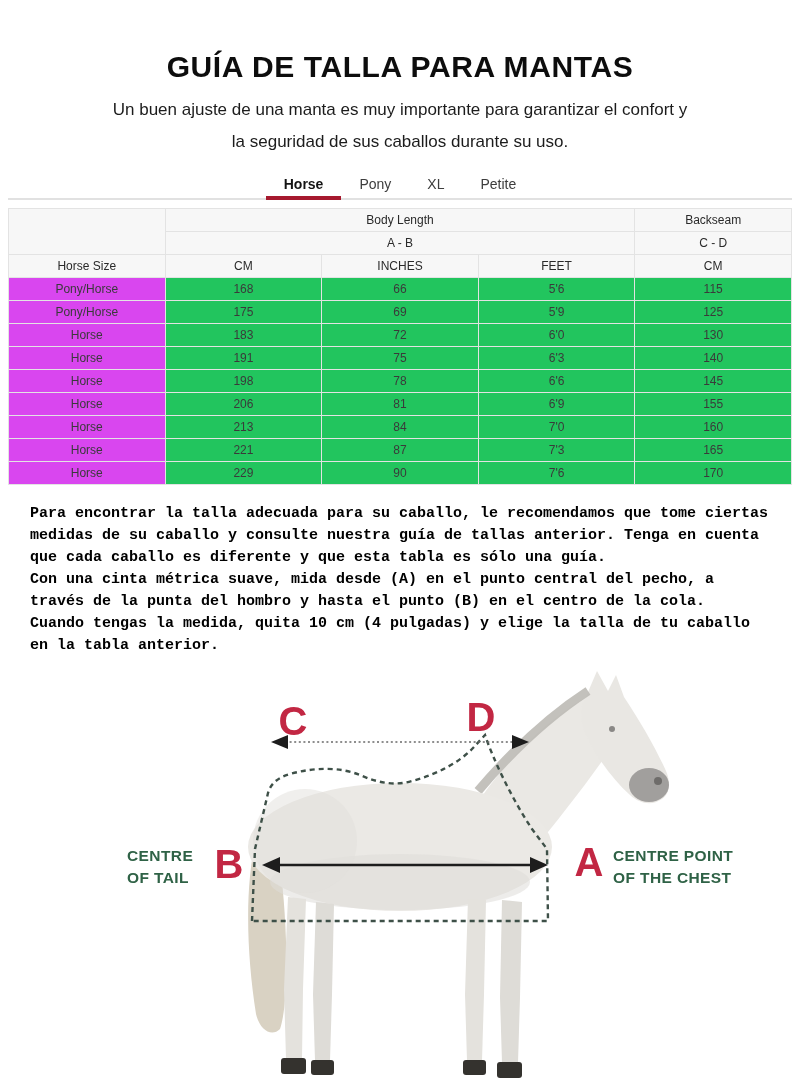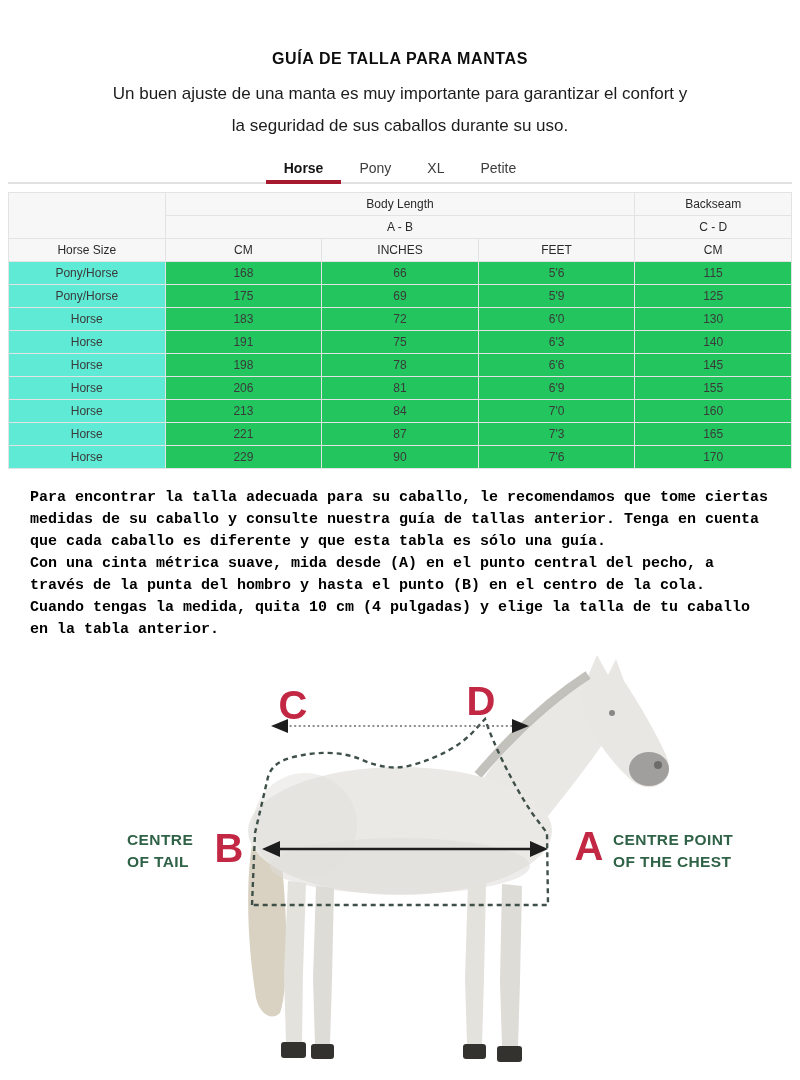--- a/index.html
+++ b/index.html
@@ -7,21 +7,21 @@
   body {
     width:800px; height:1080px;
     font-family:"Liberation Sans", sans-serif;
     color:#1a1a1a;
   }
   .page { width:800px; height:1080px; overflow:hidden; background:#fff; }
 
   
   .title {
     margin:50px 0 10px; text-align:center;
-    font-size:16px; font-weight:bold; letter-spacing:.6px; color:#0d0d0d;
+    font-size:30px; font-weight:bold; letter-spacing:.6px; color:#0d0d0d;
   }
   .subtitle {
     margin:0 auto; max-width:575px; text-align:center;
     font-size:17px; line-height:32px; color:#1c1c1c;
   }
 
   
   .tabs {
     display:flex; justify-content:center; align-items:flex-end;
     margin:12px 8px 0; border-bottom:2px solid #e1e1e1;
@@ -38,21 +38,21 @@
   
   .size-table {
     width:784px; margin:8px 8px 0; border-collapse:collapse;
     font-size:12px; color:#3a3a3a; table-layout:fixed;
   }
   .size-table th, .size-table td {
     border:1px solid #e3e3e3; text-align:center;
     padding:4px 6px; height:23px; line-height:14px;
   }
   .size-table th { background:#f7f7f7; font-weight:normal; color:#2a2a2a; }
-  .size-table td.size-col { background:#5eead4; }
+  .size-table td.size-col { background:#d946ef; }
   .size-table td { background:#22c55e; }
 
   
   .content { margin:18px 30px 0; width:745px; }
   .content p {
     margin:0; font-size:15px; font-weight:bold;
     line-height:22px; color:#000;font-family:Liberation Mono, monospace;
   }
 
   

